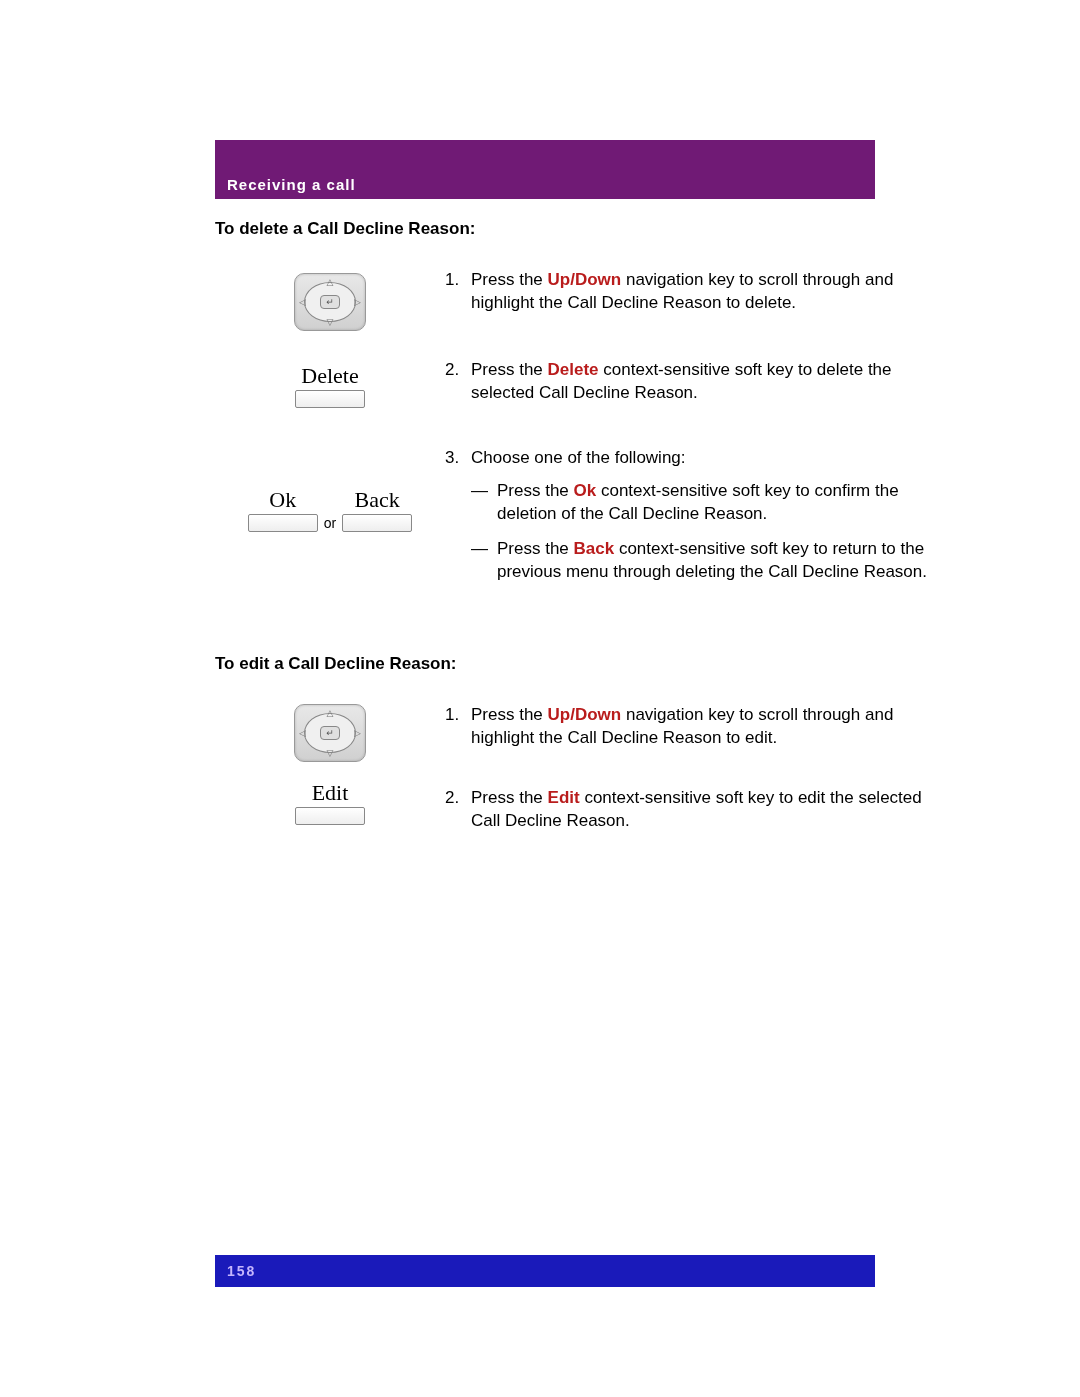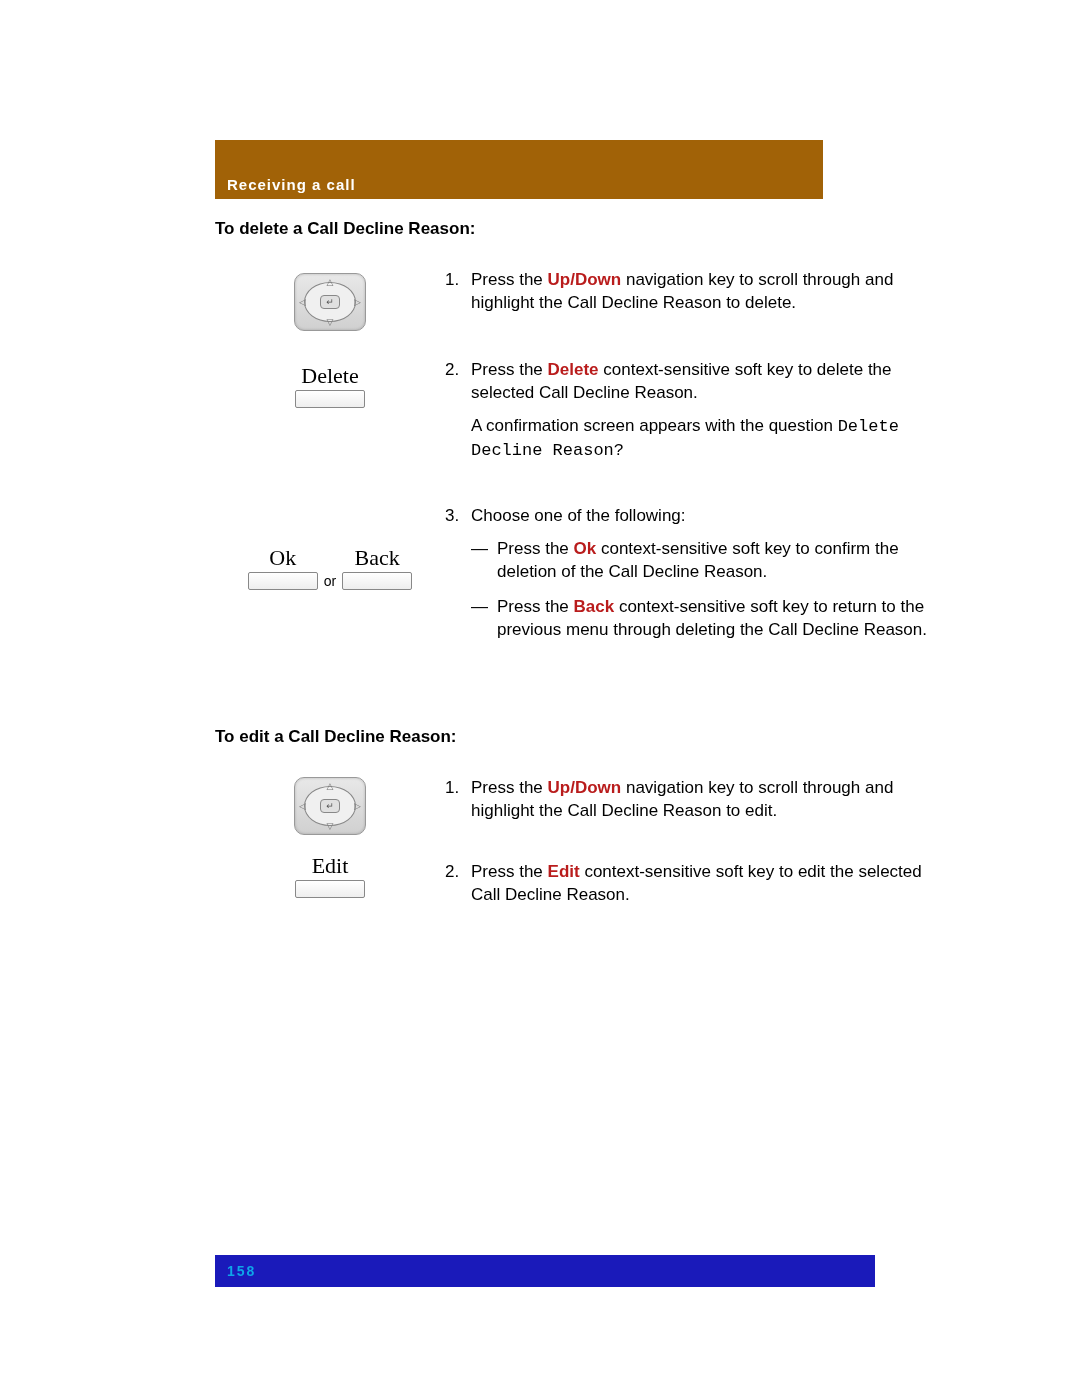--- a/index.html
+++ b/index.html
@@ -11,24 +11,24 @@
       font-family: Arial, Helvetica, sans-serif;
       background: #fff;
       width: 1080px;
       height: 1397px;
       position: relative;
     }
     .page {
       padding: 140px 130px 60px 215px;
     }
     .header-bar {
-      background: #a16207;
+      background: #701a75;
       padding: 8px 12px 6px 12px;
       margin-bottom: 20px;
-      width: 608px;
+      width: 660px;
     }
     .header-bar .spacer {
       height: 28px;
     }
     .header-text {
       color: #fff;
       font-size: 15px;
       font-weight: bold;
       letter-spacing: 1px;
     }
@@ -163,27 +163,27 @@
     }
     .footer-bar {
       position: absolute;
       left: 215px;
       bottom: 110px;
       width: 660px;
       background: #1a1aba;
       padding: 8px 12px;
     }
     .footer-text {
-      color: #0ea5e9;
+      color: #c4b5fd;
       font-size: 14px;
       font-weight: bold;
       letter-spacing: 2px;
     }
     .section2 {
-      margin-top: 60px;
+      margin-top: 44px;
     }
     .edit-block .left-col {
       padding-top: 0;
     }
     .edit-softkey {
       margin-top: 18px;
     }
   </style>
 </head>
 <body>
@@ -223,23 +223,20 @@
       <div class="softkey-wrap">
         <div class="softkey-label">Delete</div>
         <div class="softkey-btn"></div>
       </div>
     </div>
     <div class="right-col">
       <div class="step-item">
         <div class="step-num">2.</div>
         <div class="step-text">
           <span>Press the </span><span class="bold-blue">Delete</span><span> context-sensitive soft key to delete the selected Call Decline Reason.</span>
-          <div class="para">
-            <span>A confirmation screen appears with the question </span><span class="mono">Delete Decline Reason?</span>
-          </div>
         </div>
       </div>
     </div>
   </div>
 
   <div class="step-row">
     <div class="left-col" style="padding-top:40px;">
       <div class="softkey-row">
         <div class="softkey-wrap">
           <div class="softkey-label">Ok</div>

